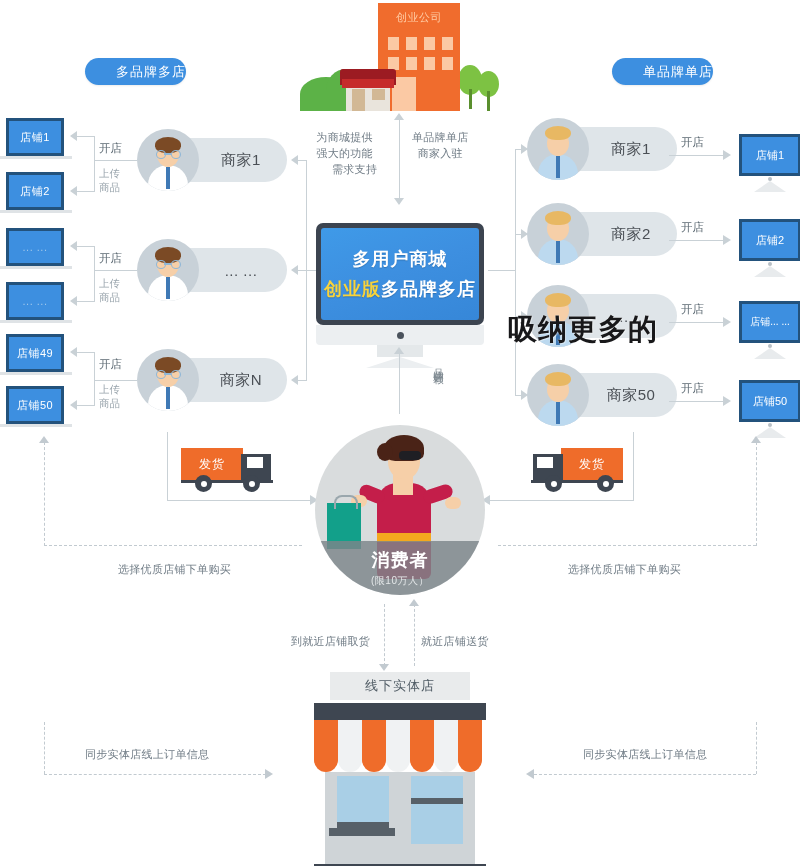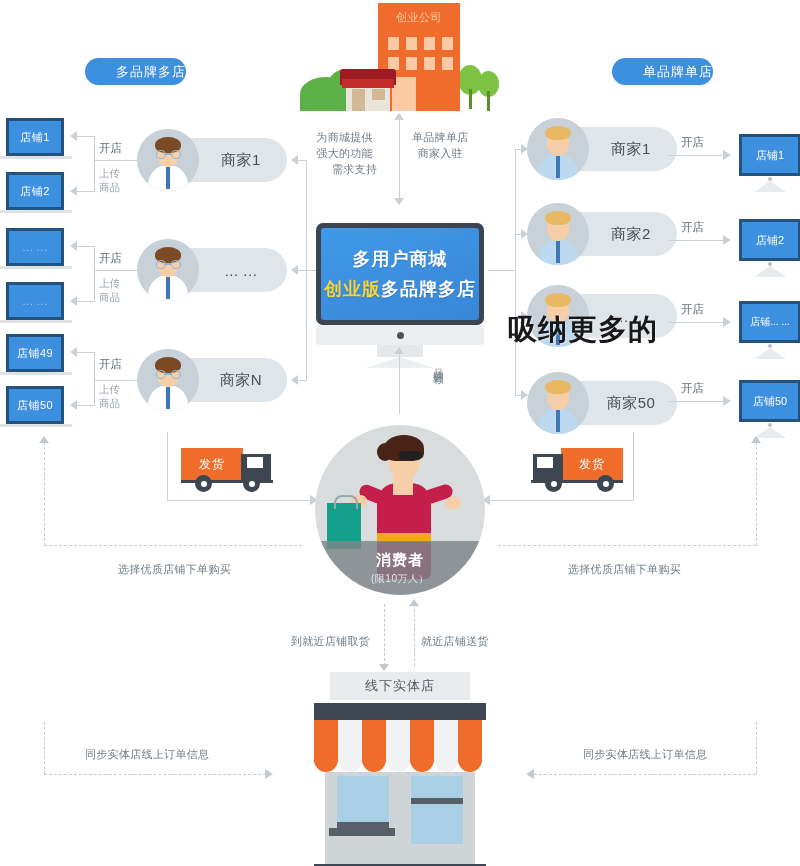--- a/index.html
+++ b/index.html
@@ -159,21 +159,21 @@
   #consumer{
     width:170px;height:170px;border-radius:50%;
     background:#d9dcdd;overflow:hidden;
   }
   #consumer .band{
     position:absolute;left:0;bottom:0;width:170px;height:54px;
     background:rgba(125,133,138,.82);
     display:flex;flex-direction:column;
     align-items:center;justify-content:center;gap:2px;
   }
-  #consumer .cname{font-size:15px;color:#ffffff;font-weight:bold;letter-spacing:1px;}
+  #consumer .cname{font-size:18px;color:#ffffff;font-weight:bold;letter-spacing:1px;}
   #consumer .csub{font-size:10px;color:#e4e7e8;letter-spacing:.5px;}
 
   
   .truck{width:96px;height:52px;}
   .truck .cargo{
     position:absolute;width:62px;height:32px;background:#ef6c2a;top:4px;
     display:flex;align-items:center;justify-content:center;
   }
   .truck .cargo span{font-size:12px;color:#fff;letter-spacing:1px;}
   .truck .cab{position:absolute;width:30px;height:26px;background:#3e4651;top:10px;}
@@ -464,21 +464,21 @@
   <div class="abs merchant" style="left:527px;top:285px;">
     <div class="cap2"></div>
     <div class="avatar">
       <div class="av-body" style="left:11px;top:36px;width:40px;height:30px;background:#bcd9ef;"></div>
       <div class="av-tie" style="left:29px;top:38px;width:4px;height:22px;"></div>
       <div class="av-face" style="left:20px;top:12px;width:22px;height:26px;"></div>
       <div class="av-hair" style="left:18px;top:8px;width:26px;height:14px;background:#e8b863;"></div>
     </div>
     <div class="mlabel dots">... ...</div>
   </div>
-  <div class="abs merchant" style="left:527px;top:372px;">
+  <div class="abs merchant" style="left:527px;top:364px;">
     <div class="cap2"></div>
     <div class="avatar">
       <div class="av-body" style="left:11px;top:36px;width:40px;height:30px;background:#bcd9ef;"></div>
       <div class="av-tie" style="left:29px;top:38px;width:4px;height:22px;"></div>
       <div class="av-face" style="left:20px;top:12px;width:22px;height:26px;"></div>
       <div class="av-hair" style="left:18px;top:8px;width:26px;height:14px;background:#e8b863;"></div>
     </div>
     <div class="mlabel">商家50</div>
   </div>
 

